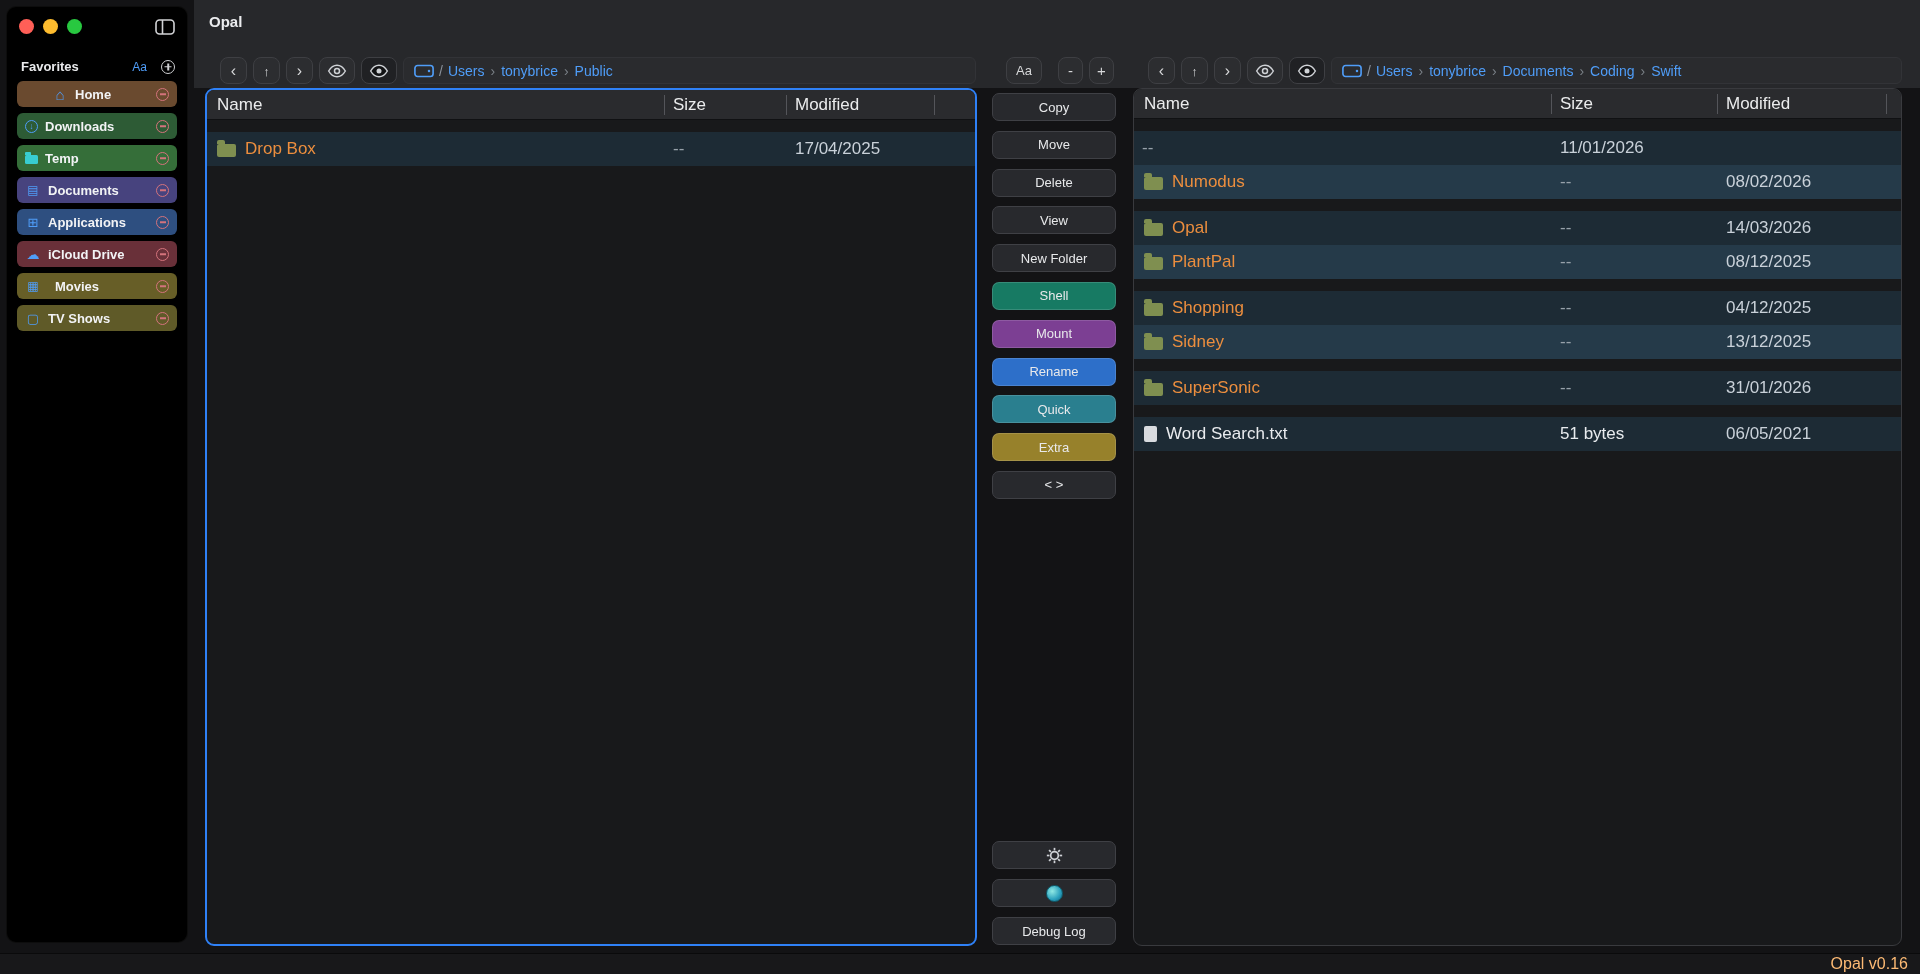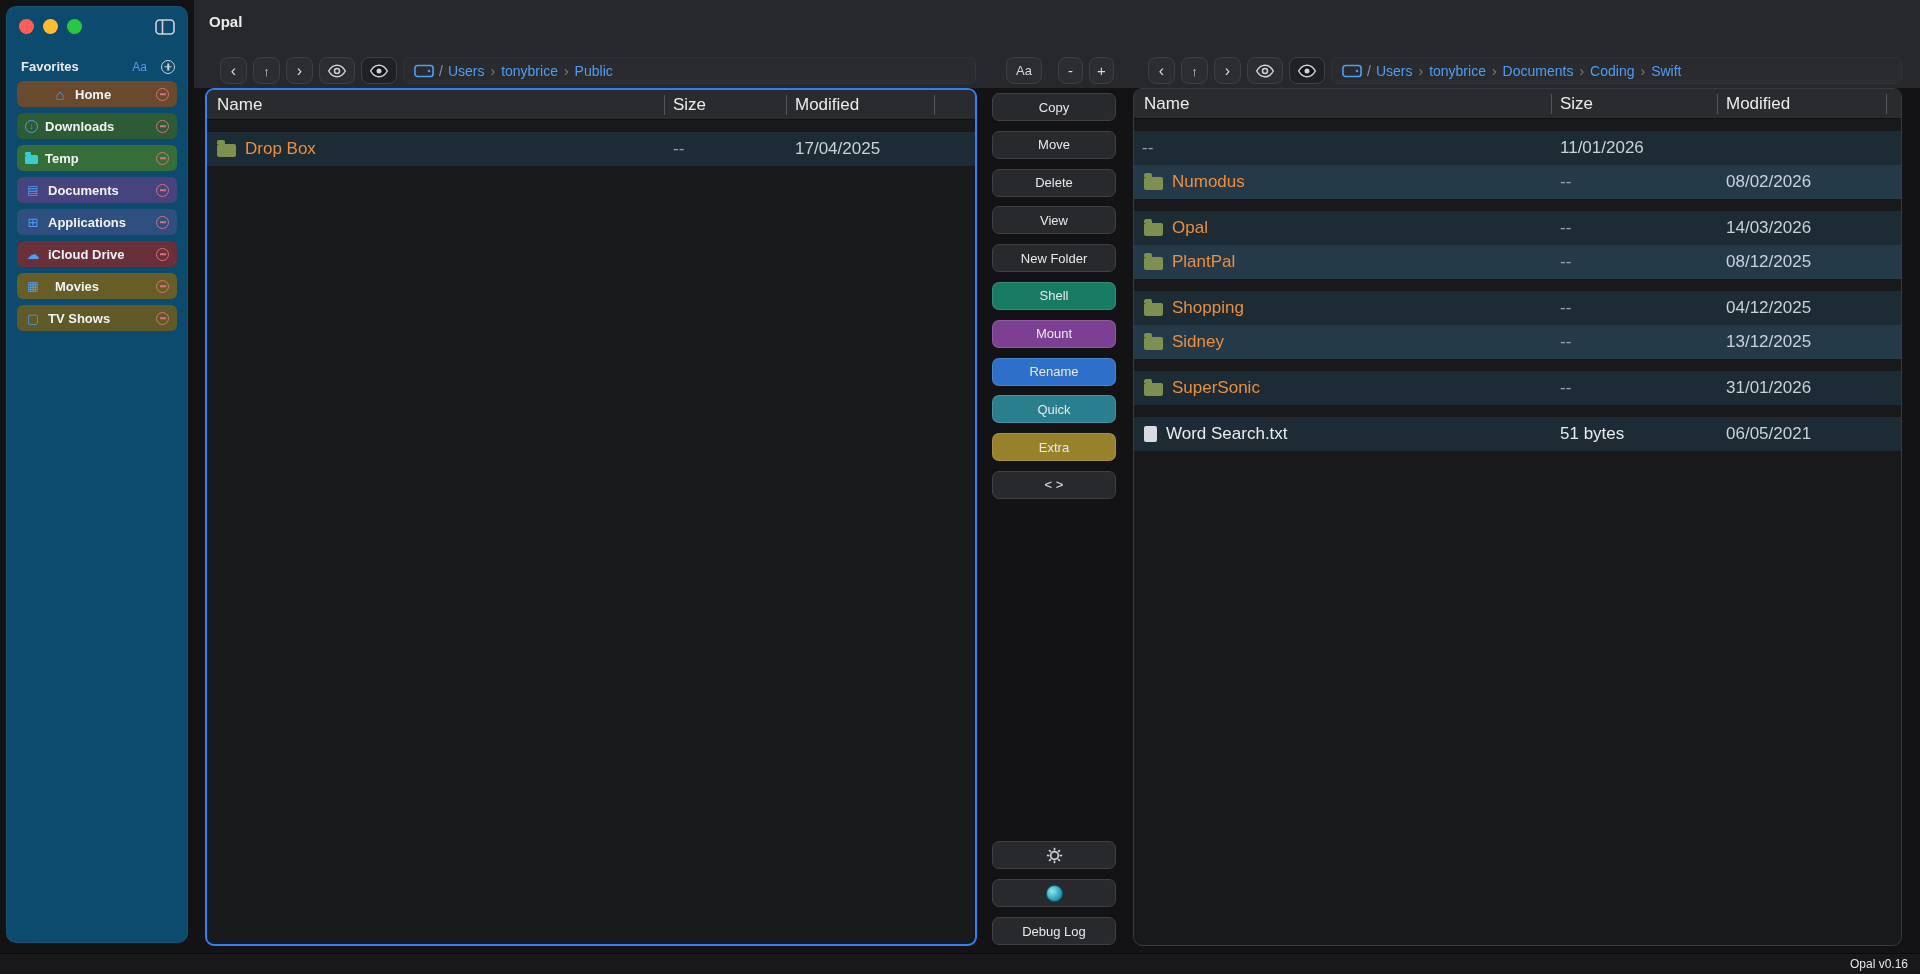--- a/index.html
+++ b/index.html
@@ -13,21 +13,21 @@
   }
   button { font-family: inherit; cursor: pointer; }
 
   
   .topbar { position: absolute; left: 0; top: 0; width: 1920px; height: 88px; background: #27282b; }
   .left-region { position: absolute; left: 0; top: 0; width: 194px; height: 954px; background: #131315; }
   .win-title { position: absolute; left: 209px; top: 0; height: 43px; line-height: 43px; font-size: 15px; font-weight: bold; color: #ebecee; }
 
   
   .sidebar { position: absolute; left: 6px; top: 6px; width: 182px; height: 937px;
-    background: #0c4a6e; border: 1px solid rgba(255,255,255,0.05); border-radius: 10px; }
+    background: #000000; border: 1px solid rgba(255,255,255,0.05); border-radius: 10px; }
   .traffic { position: absolute; left: 12px; top: 12px; display: flex; gap: 9px; }
   .tl { width: 15px; height: 15px; border-radius: 50%; display: inline-block; }
   .tl.red { background: #ff5f57; } .tl.yellow { background: #febc2e; } .tl.green { background: #28c840; }
   .sidebar-toggle { position: absolute; right: 12px; top: 12px; background: none; border: none; padding: 0; line-height: 0; }
 
   .fav-header { position: absolute; left: 14px; right: 12px; top: 52px; display: flex; align-items: center; }
   .fav-title { font-size: 13px; font-weight: bold; color: #e9eaec; }
   .fav-aa { margin-left: auto; margin-right: 14px; font-size: 12px; color: #4f9df8; cursor: pointer; }
   .add-circle { position: relative; width: 14px; height: 14px; border: 1.4px solid #cfd0d3; border-radius: 50%; cursor: pointer; }
   .add-circle::before, .add-circle::after { content: ""; position: absolute; background: #cfd0d3; left: 50%; top: 50%; }
@@ -113,21 +113,21 @@
     color: #e8e9eb; font-size: 13px; display: flex; align-items: center; justify-content: center; }
   .cmd-btn:not(.plain) { border-color: rgba(255,255,255,0.14); }
   .bottom-col { position: absolute; left: 992px; top: 841px; width: 124px; display: flex; flex-direction: column; gap: 10px; }
   .icon-btn { line-height: 0; }
   .opal-logo { width: 17px; height: 17px; border-radius: 50%; display: inline-block;
     background: radial-gradient(circle at 35% 35%, #8fe9e4, #2aa0bd 60%, #14607e); border: 1px solid #0e5f70; }
 
   
   .statusbar { position: absolute; left: 0; bottom: 0; width: 1920px; height: 21px; background: #18181a;
     border-top: 1px solid #0a0a0b; display: flex; align-items: center; justify-content: flex-end; padding-right: 12px; }
-  .version { font-size: 12px; color: #e5e5e5; }
+  .version { font-size: 16px; color: #fdba74; }
 </style>
 </head>
 <body>
 
 <div class="topbar"></div>
 <div class="left-region"></div>
 <div class="win-title">Opal</div>
 
 <aside class="sidebar">
   <div class="traffic">

